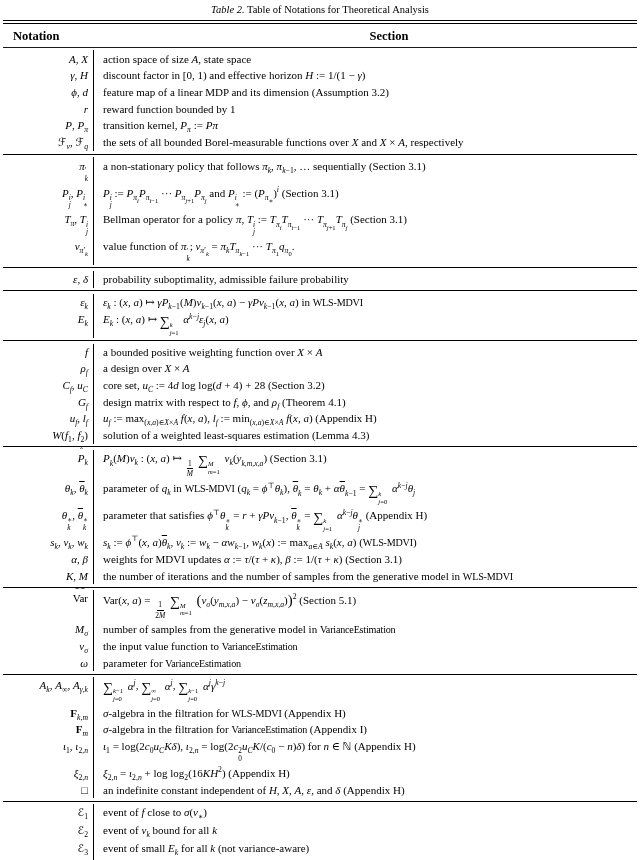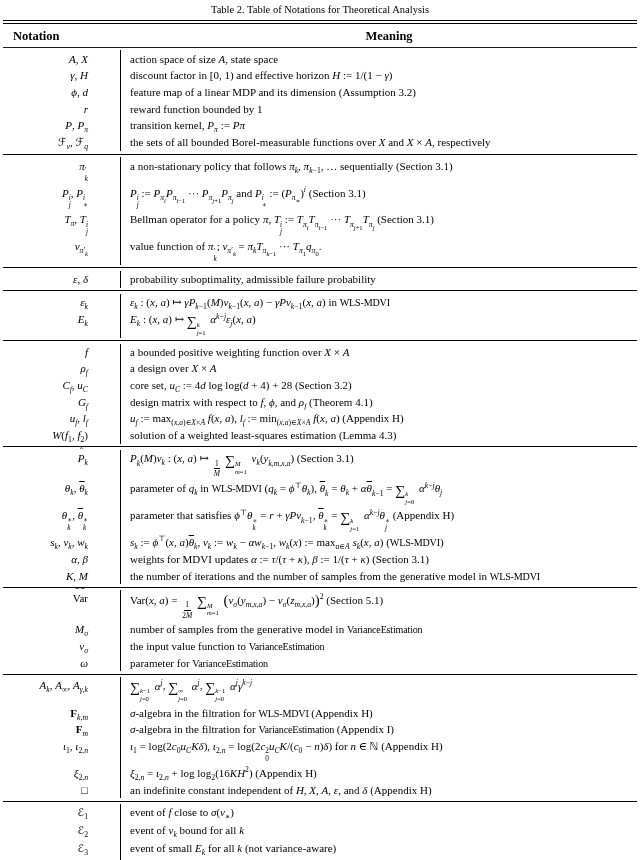--- a/index.html
+++ b/index.html
@@ -4,33 +4,33 @@
 <style>
   html,body{margin:0;padding:0;background:#fff;color:#000;}
   body{
     width:640px;height:860px;overflow:hidden;
     font-family:"Liberation Serif","DejaVu Serif",serif;
     font-size:11px;line-height:1.3;
     -webkit-font-smoothing:antialiased;
   }
   .page{padding:2px 3px 0 3px;}
   .caption{text-align:center;font-size:10.5px;margin:1px 0 3px 0;}
-  .caption .cap-prefix{}
+  .caption .cap-prefix{font-style:italic;}
   .rule-double{height:2px;border-top:1.5px solid #000;border-bottom:1.5px solid #000;margin:0;}
   .header-row{display:grid;grid-template-columns:90px 1fr;padding:4px 0 3px 0;font-weight:bold;font-size:12.5px;gap:48px;}
   .header-row .h-not{padding-left:10px;}
   .header-row .h-mean{text-align:center;}
   .rule-heavy{border-top:1.6px solid #1a1a1a;}
   .tbody{}
   .section{padding:2.5px 0;}
   .section + .section{border-top:1.1px solid #000;}
   .row{display:grid;grid-template-columns:90px 1fr;}
   .cell{padding:1.2px 0;}
   .notation{padding-left:2px;padding-right:5px;text-align:right;}
-  .meaning{border-left:1px solid #000;padding-left:9px;padding-right:2px;white-space:nowrap;overflow:hidden;margin-left:27px;}
+  .meaning{border-left:1px solid #000;padding-left:9px;padding-right:2px;white-space:nowrap;overflow:hidden;}
 
   
   sub,sup{font-size:0.70em;line-height:0;}
   sub sub{font-size:0.85em;}
   i{font-style:italic;}
   .tt{font-family:Liberation Serif, serif;font-size:0.92em;letter-spacing:-0.2px;}
   .cal{font-style:italic;}
   .scr{font-family:"DejaVu Sans",sans-serif;font-style:normal;}
   .ov{text-decoration:overline;}
   .hat{display:inline-block;position:relative;}
@@ -52,21 +52,21 @@
 <div class="page">
 
   <div class="caption">
     <span class="cap-prefix">Table 2.</span><span> Table of Notations for Theoretical Analysis</span>
   </div>
 
   <div class="rule-double"></div>
 
   <div class="header-row">
     <div class="h-not">Notation</div>
-    <div class="h-mean">Meaning</div>
+    <div class="h-mean">Section</div>
   </div>
 
   <div class="rule-heavy"></div>
 
   <div class="tbody">
       <div class="section">
         <div class="row">
           <div class="cell notation"><span class="cal">A</span>, <span class="cal">X</span></div>
           <div class="cell meaning">action space of size <i>A</i>, state space</div>
         </div>

